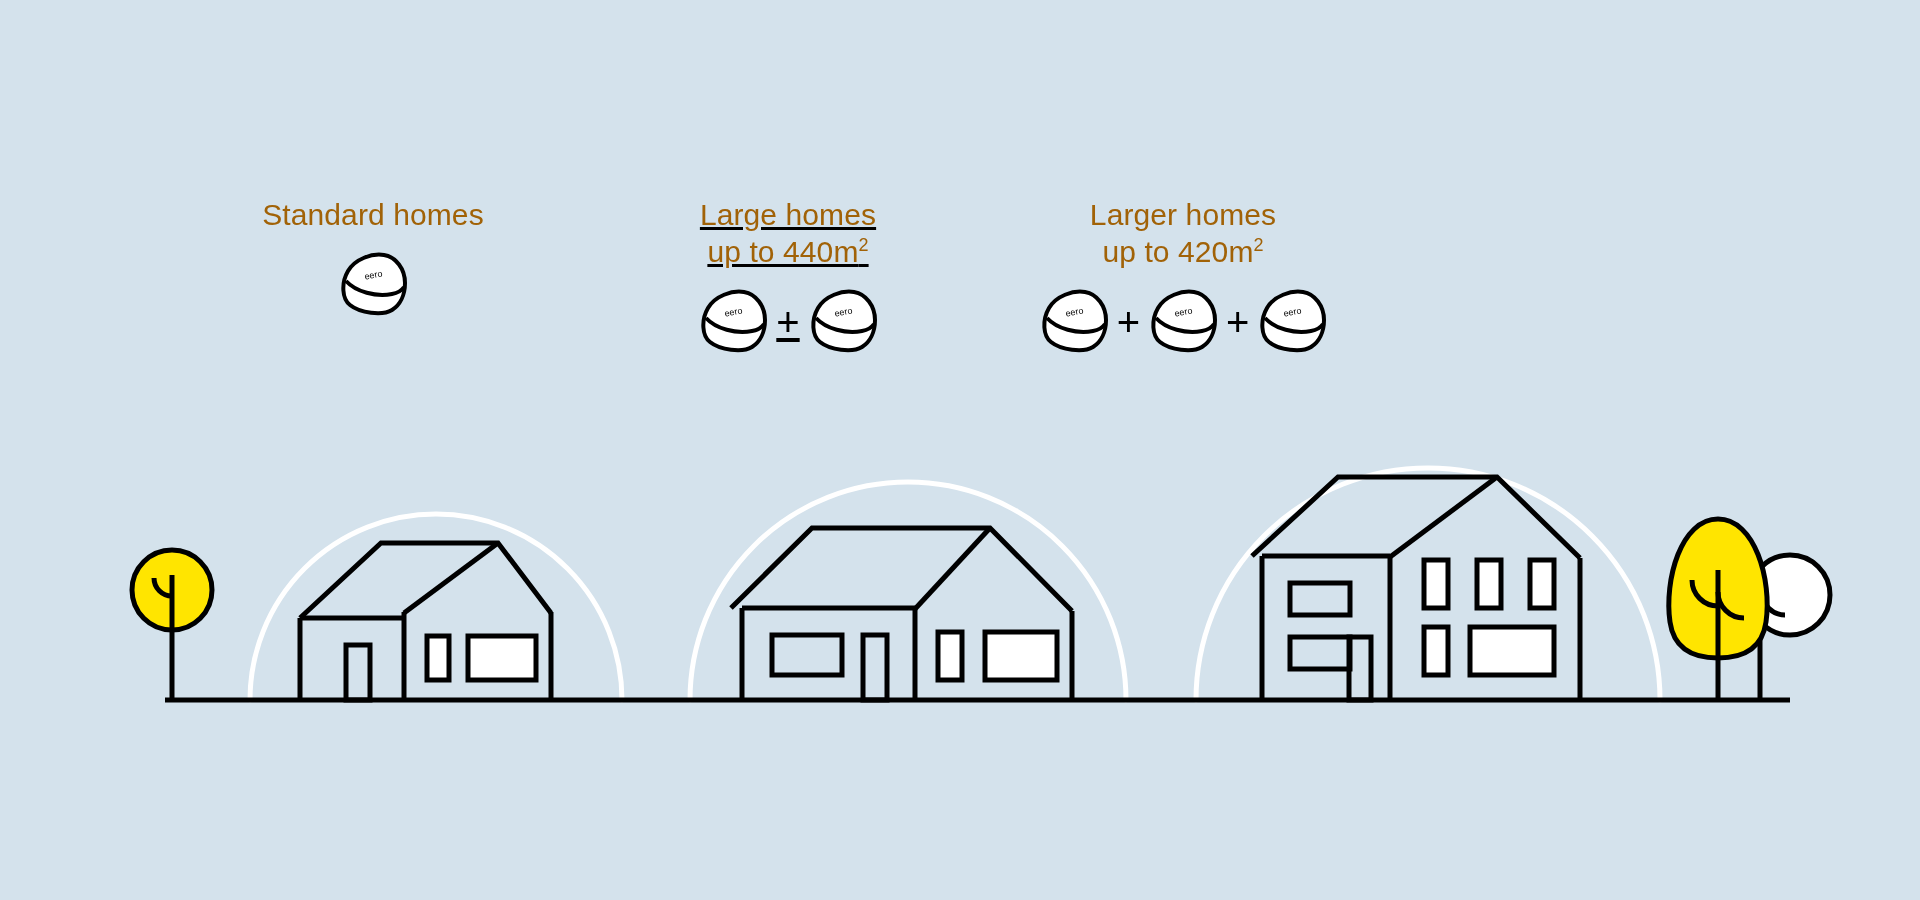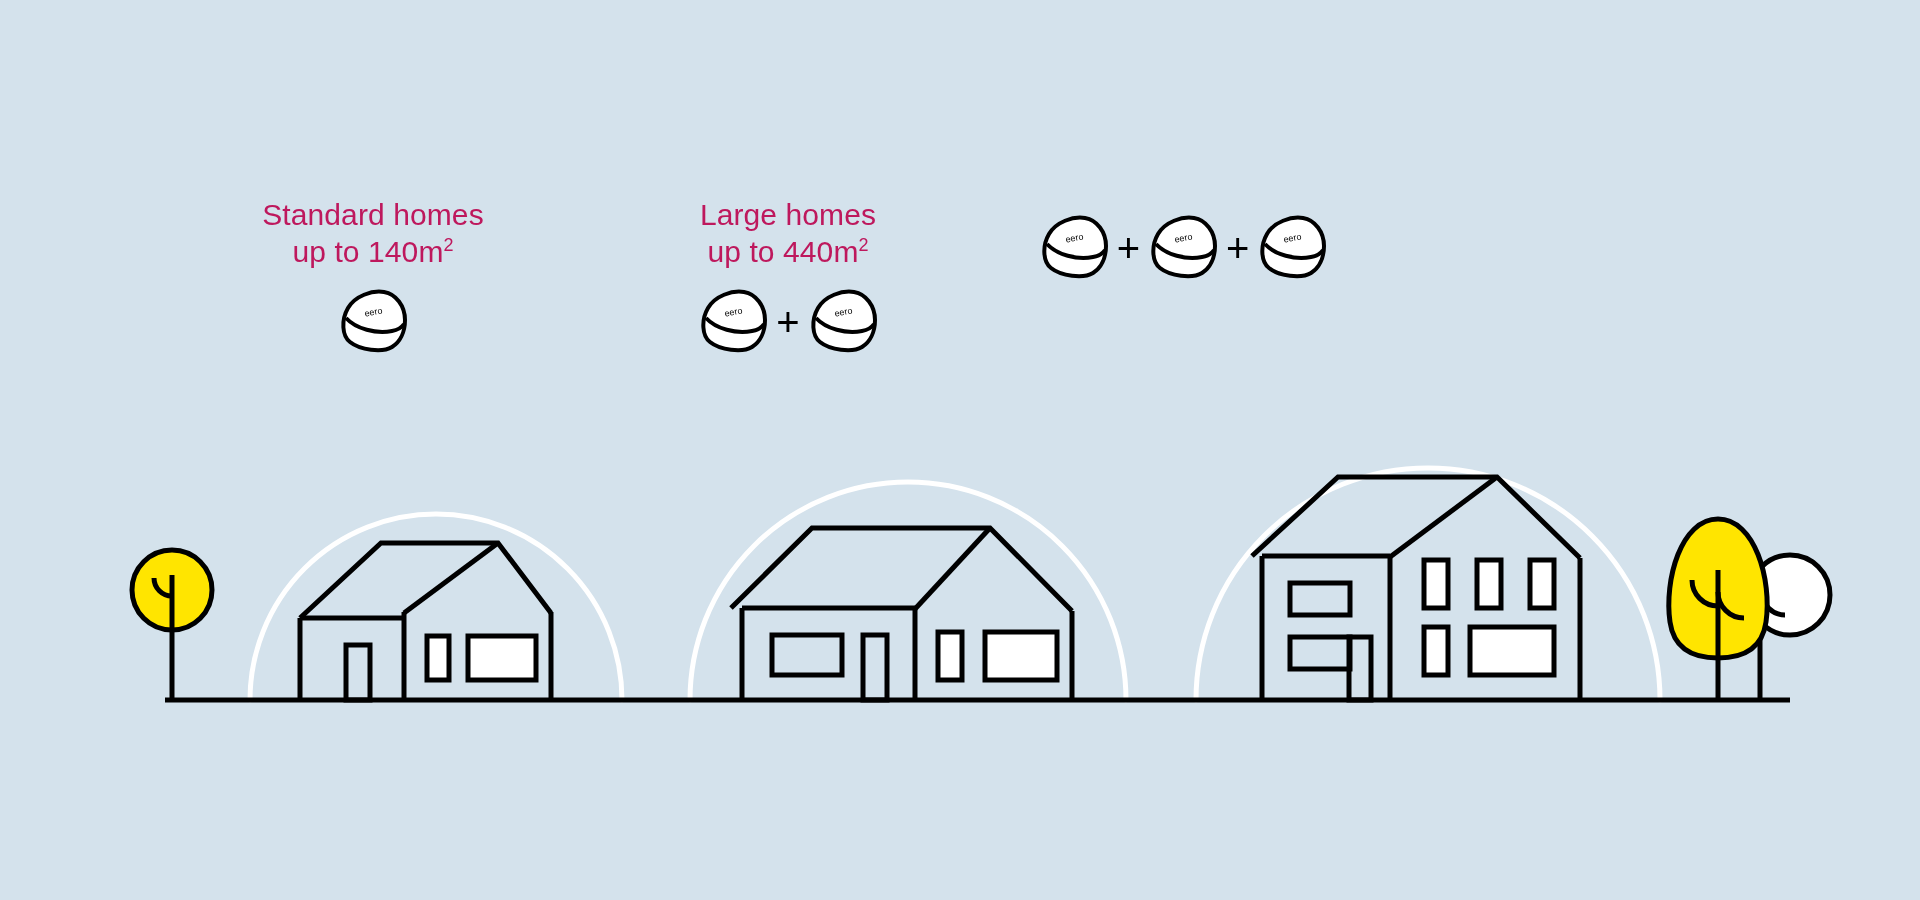--- a/index.html
+++ b/index.html
@@ -9,21 +9,21 @@
     background:#d4e2ec;
     font-family:"Liberation Sans", sans-serif;
     overflow:hidden;
     position:relative;
   }
   #stage{position:absolute;left:0;top:0;width:1920px;height:900px;}
   .layer{position:absolute;left:0;top:0;width:1920px;height:900px;}
   
   .group{position:absolute;text-align:center;}
   .group-title{
-    color:#be185d;
+    color:#a16207;
     font-size:30px;
     line-height:37px;
     font-weight:400;
     letter-spacing:.1px;
     white-space:nowrap;
   }
   .group-title .sup{font-size:18px;vertical-align:super;line-height:0;}
   .devices{
     margin-top:14px;
     display:flex;align-items:center;justify-content:center;
@@ -121,35 +121,34 @@
                C 1694 658 1674 650 1670 622 C 1664 580 1681 519 1718 519 Z" fill="#ffe500" stroke="#000" stroke-width="5"></path>
       <line x1="1718" y1="570" x2="1718" y2="700" stroke="#000" stroke-width="5"></line>
       <path d="M 1692 580 a 26 26 0 0 0 26 26" fill="none" stroke="#000" stroke-width="5"></path>
       <path d="M 1744 618 a 26 26 0 0 1 -26 -26" fill="none" stroke="#000" stroke-width="5"></path>
     </g>
   </svg>
 
   <div class="group" id="g1" style="left:253px;top:196px;width:240px;">
     <div class="group-title">
       <div>Standard homes</div>
-      <div><span>up to 140m</span><span class="sup">2</span></div>
     </div>
     <div class="devices">
       <svg class="eero-dev" width="78" height="72" viewBox="0 0 78 72">
         <g fill="#ffffff" stroke="#000" stroke-width="4" stroke-linejoin="round">
           <path d="M 16 58 C 8 52 7 36 14 24 C 21 12 38 6 50 8 C 62 10 71 22 71 36
                    C 71 48 66 58 58 63 C 48 69 26 66 16 58 Z"></path>
           <path d="M 12 34 C 22 45 42 50 58 47 C 64 46 68 43 70 40" fill="none"></path>
         </g>
         <text x="40" y="31" font-family="'Liberation Sans',sans-serif" font-size="9" fill="#000" text-anchor="middle" transform="rotate(-12 40 31)">eero</text>
       </svg>
     </div>
   </div>
 
-  <div class="group" id="g2" style="left:668px;top:196px;width:240px;">
+  <div class="group" id="g2" style="left:668px;top:196px;width:240px;text-decoration:underline;">
     <div class="group-title">
       <div>Large homes</div>
       <div><span>up to 440m</span><span class="sup">2</span></div>
     </div>
     <div class="devices">
       <svg class="eero-dev" width="78" height="72" viewBox="0 0 78 72">
         <g fill="#ffffff" stroke="#000" stroke-width="4" stroke-linejoin="round">
           <path d="M 16 58 C 8 52 7 36 14 24 C 21 12 38 6 50 8 C 62 10 71 22 71 36
                    C 71 48 66 58 58 63 C 48 69 26 66 16 58 Z"></path>
           <path d="M 12 34 C 22 45 42 50 58 47 C 64 46 68 43 70 40" fill="none"></path>
@@ -162,20 +161,24 @@
           <path d="M 16 58 C 8 52 7 36 14 24 C 21 12 38 6 50 8 C 62 10 71 22 71 36
                    C 71 48 66 58 58 63 C 48 69 26 66 16 58 Z"></path>
           <path d="M 12 34 C 22 45 42 50 58 47 C 64 46 68 43 70 40" fill="none"></path>
         </g>
         <text x="40" y="31" font-family="'Liberation Sans',sans-serif" font-size="9" fill="#000" text-anchor="middle" transform="rotate(-12 40 31)">eero</text>
       </svg>
     </div>
   </div>
 
   <div class="group" id="g3" style="left:1063px;top:196px;width:240px;">
+    <div class="group-title">
+      <div>Larger homes</div>
+      <div><span>up to 420m</span><span class="sup">2</span></div>
+    </div>
     <div class="devices" style="margin-left:-62px;width:364px;">
       <svg class="eero-dev" width="78" height="72" viewBox="0 0 78 72">
         <g fill="#ffffff" stroke="#000" stroke-width="4" stroke-linejoin="round">
           <path d="M 16 58 C 8 52 7 36 14 24 C 21 12 38 6 50 8 C 62 10 71 22 71 36
                    C 71 48 66 58 58 63 C 48 69 26 66 16 58 Z"></path>
           <path d="M 12 34 C 22 45 42 50 58 47 C 64 46 68 43 70 40" fill="none"></path>
         </g>
         <text x="40" y="31" font-family="'Liberation Sans',sans-serif" font-size="9" fill="#000" text-anchor="middle" transform="rotate(-12 40 31)">eero</text>
       </svg>
       <span class="plus">+</span>

